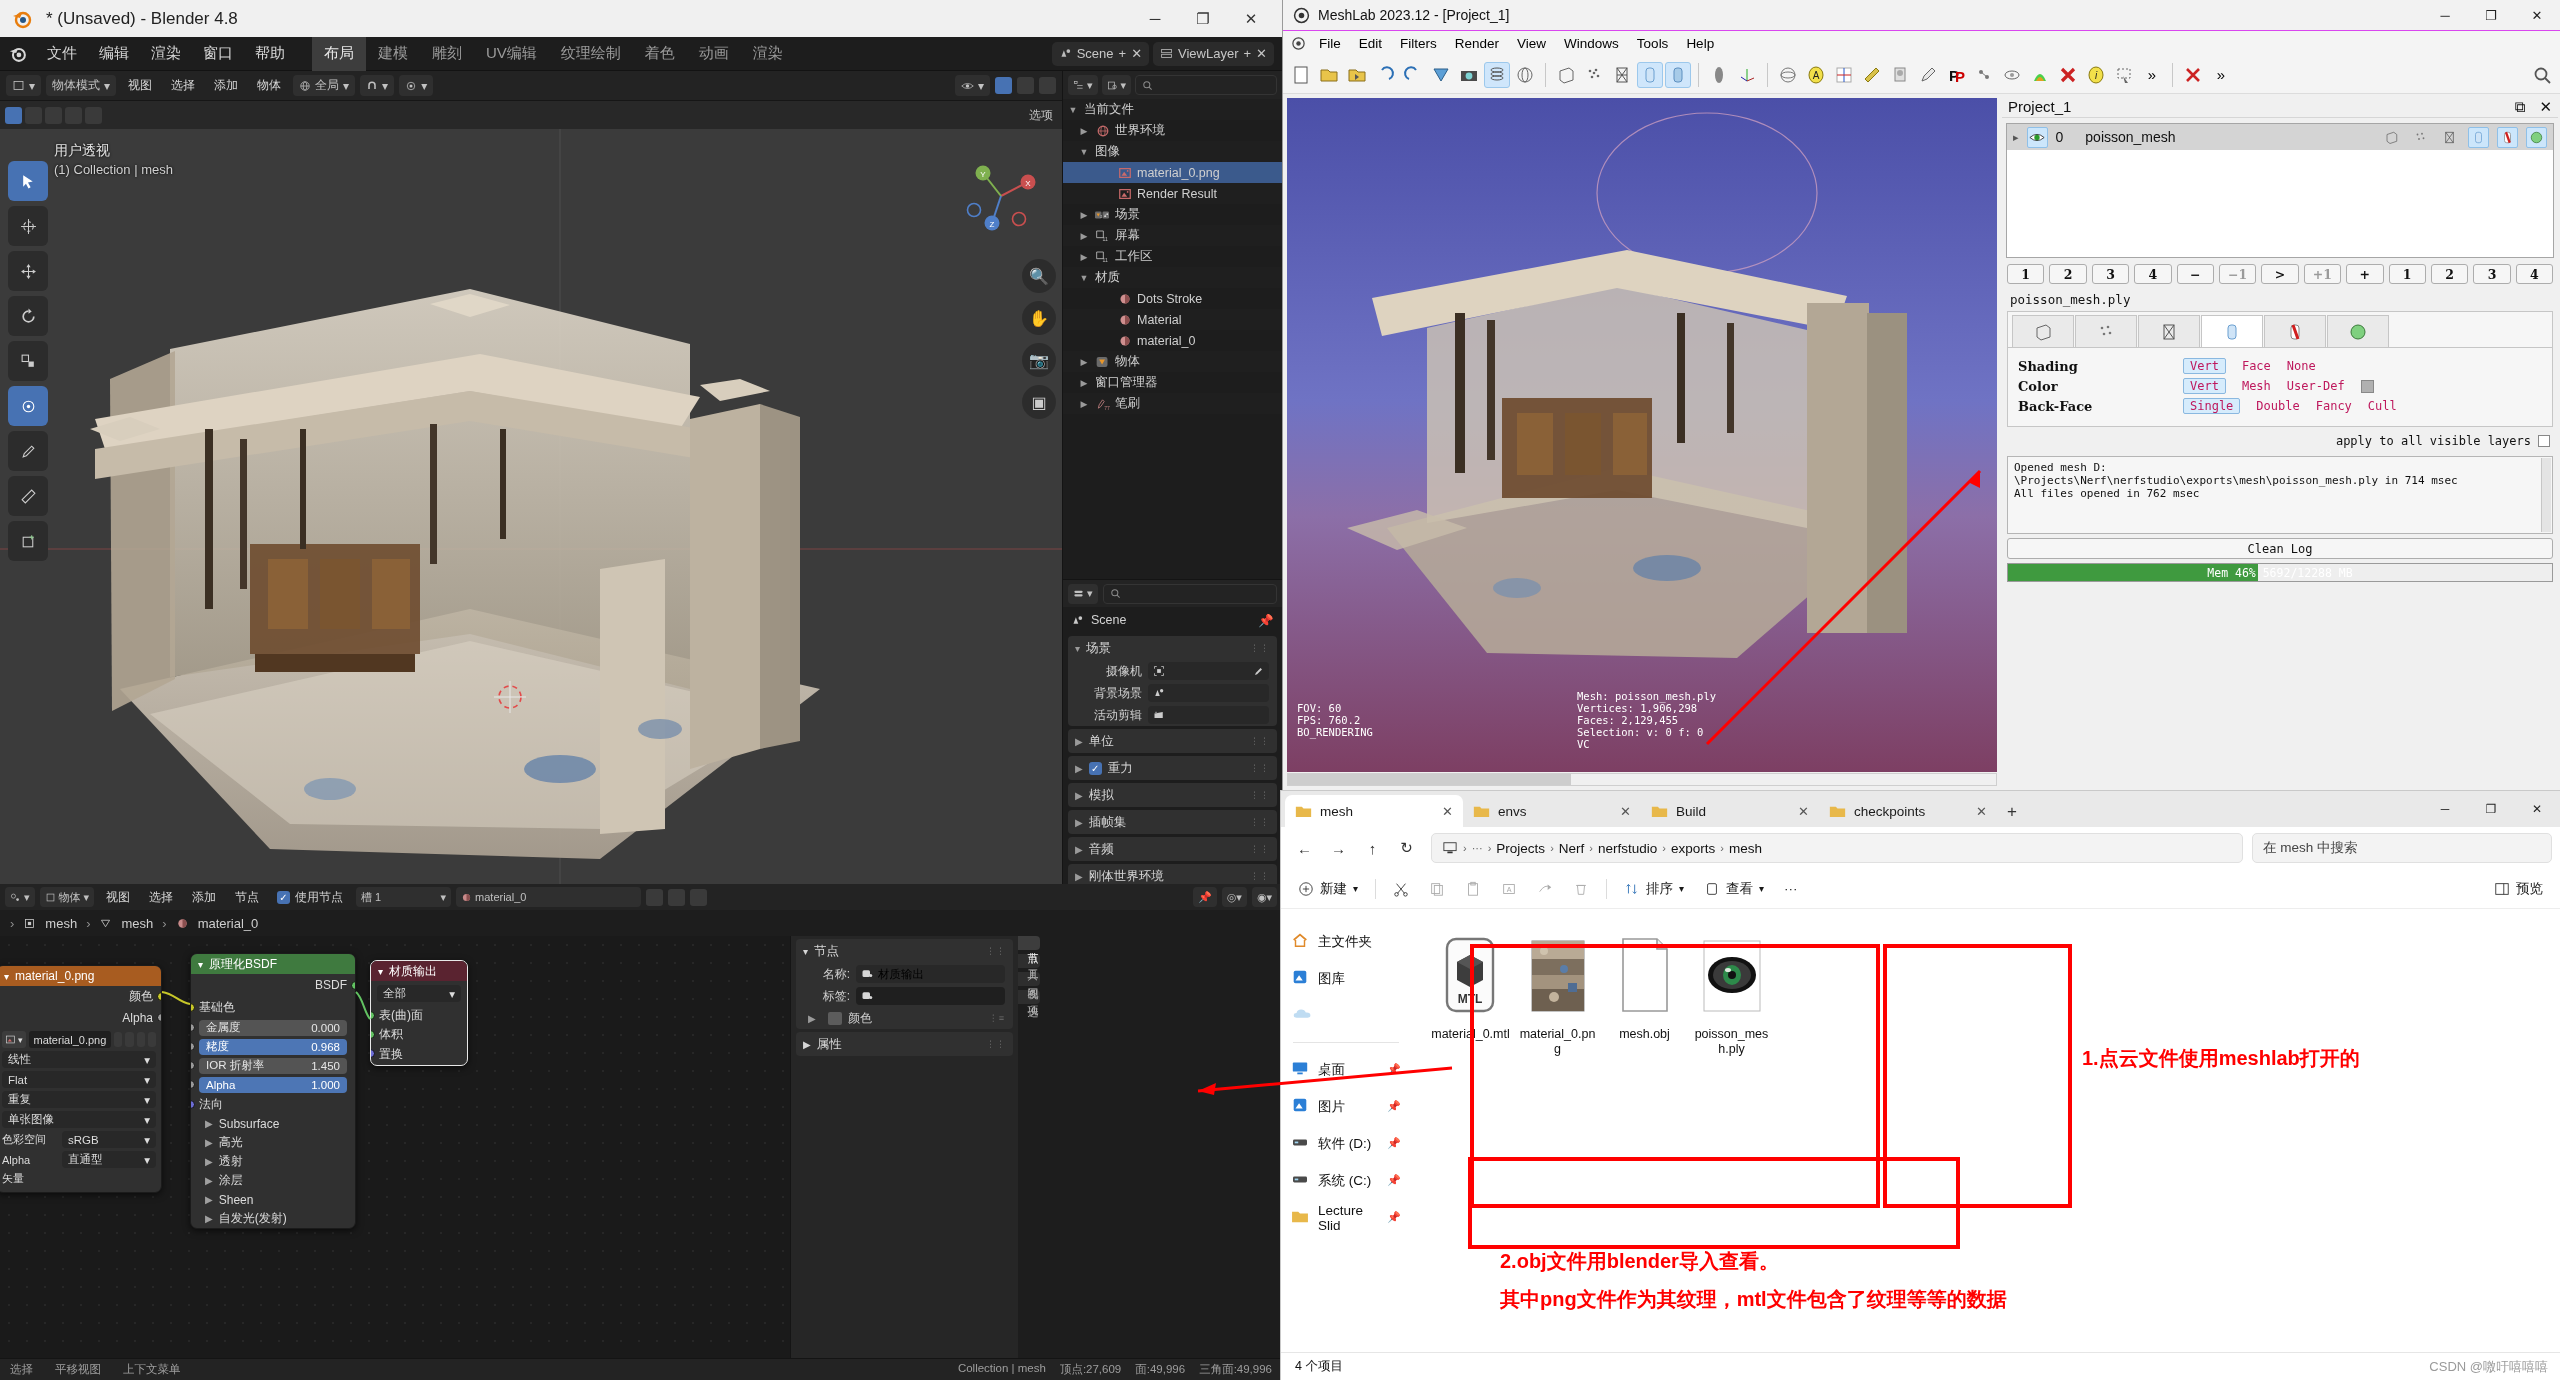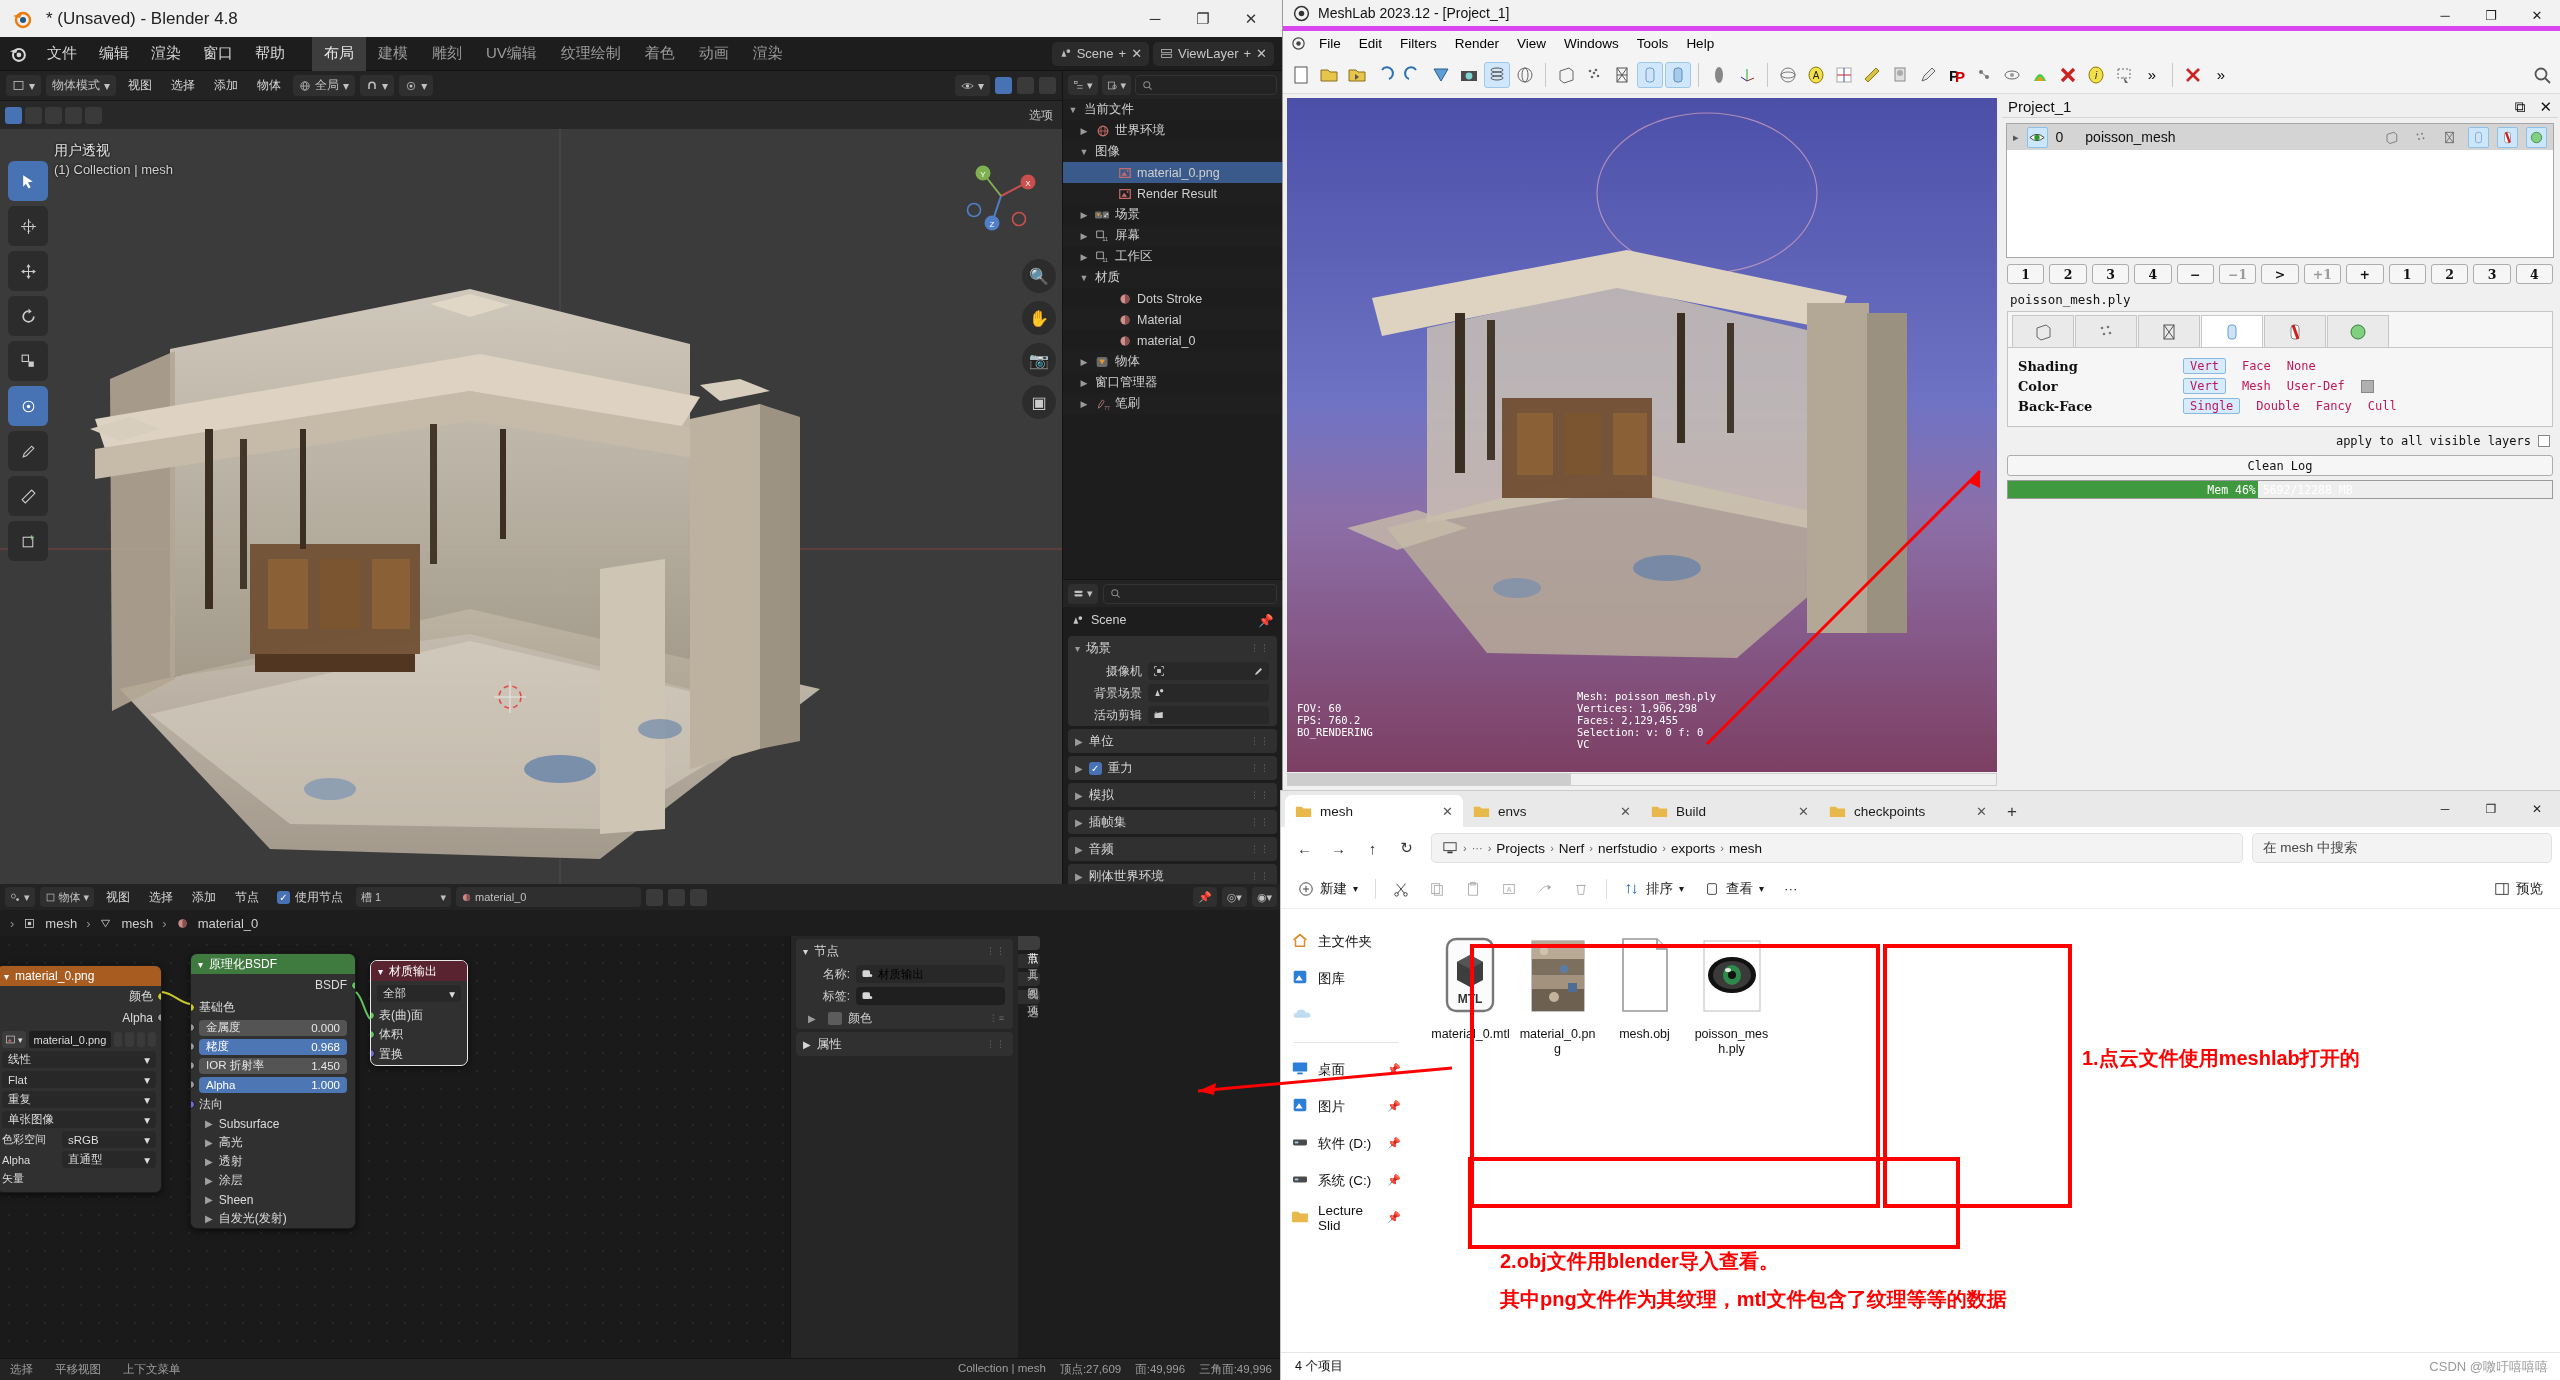--- a/index.html
+++ b/index.html
@@ -118,21 +118,21 @@
 
   .bl-statusbar { position:absolute; left:0; bottom:0; width:1282px; height:22px; background:#232323;
       display:flex; align-items:center; color:#9e9e9e; font-size:11.5px; gap:22px; padding:0 10px;
       border-top:1px solid #141414;}
   .bl-statusbar .right { margin-left:auto; display:flex; gap:14px; }
 
   
   .meshlab { position:absolute; left:1282px; top:0; width:1278px; height:790px; background:#f0f0f0;
       border-left:1px solid #9a9a9a; }
   .ml-title { height:31px; background:#f2f2f2; display:flex; align-items:center; padding-left:10px;
-      font-size:14px; color:#111; position:relative; border-bottom:5px solid #d946ef;}
+      font-size:14px; color:#111; position:relative; border-bottom:1px solid #d946ef;}
   .ml-winbtns { position:absolute; right:0; top:0; height:31px; display:flex; }
   .ml-wb { width:46px; height:31px; display:flex; align-items:center; justify-content:center;
       font-size:13px; color:#222; }
   .ml-menu { height:25px; display:flex; align-items:center; gap:0; padding-left:8px; font-size:13.5px;
       color:#000; background:#f4f4f4;}
   .ml-menu span { padding:2px 9px; }
   .ml-toolbar { height:38px; background:#f4f4f4; display:flex; align-items:center; gap:2px;
       padding:0 5px; border-bottom:1px solid #dcdcdc;}
   .tb-ic { width:26px; height:26px; border-radius:3px; display:flex; align-items:center;
       justify-content:center; font-size:15px; }
@@ -1484,20 +1484,29 @@
                 <span class="rt-opt">Cull</span>
               </div>
             </div>
         </div>
 
         <div class="mp-apply">
           <span>apply to all visible layers</span>
           <span class="box"></span>
         </div>
 
+        <div class="mp-log">
+          <div id="ml-log">
+              <div>Opened mesh D:</div>
+              <div>\Projects\Nerf\nerfstudio\exports\mesh\poisson_mesh.ply in 714 msec</div>
+              <div></div>
+              <div>All files opened in 762 msec</div>
+            </div>
+          <div style="position:absolute;right:1px;top:1px;bottom:1px;width:10px;background:#e4e4e4;border-left:1px solid #c6c6c6"></div>
+        </div>
         <div class="mp-clean">Clean Log</div>
         <div class="mp-mem">
           <div class="fill"></div>
           <div class="t">Mem 46% 5692/12288 MB</div>
         </div>
       </div>
     </div>
   </div>
 
   <div class="explorer">

